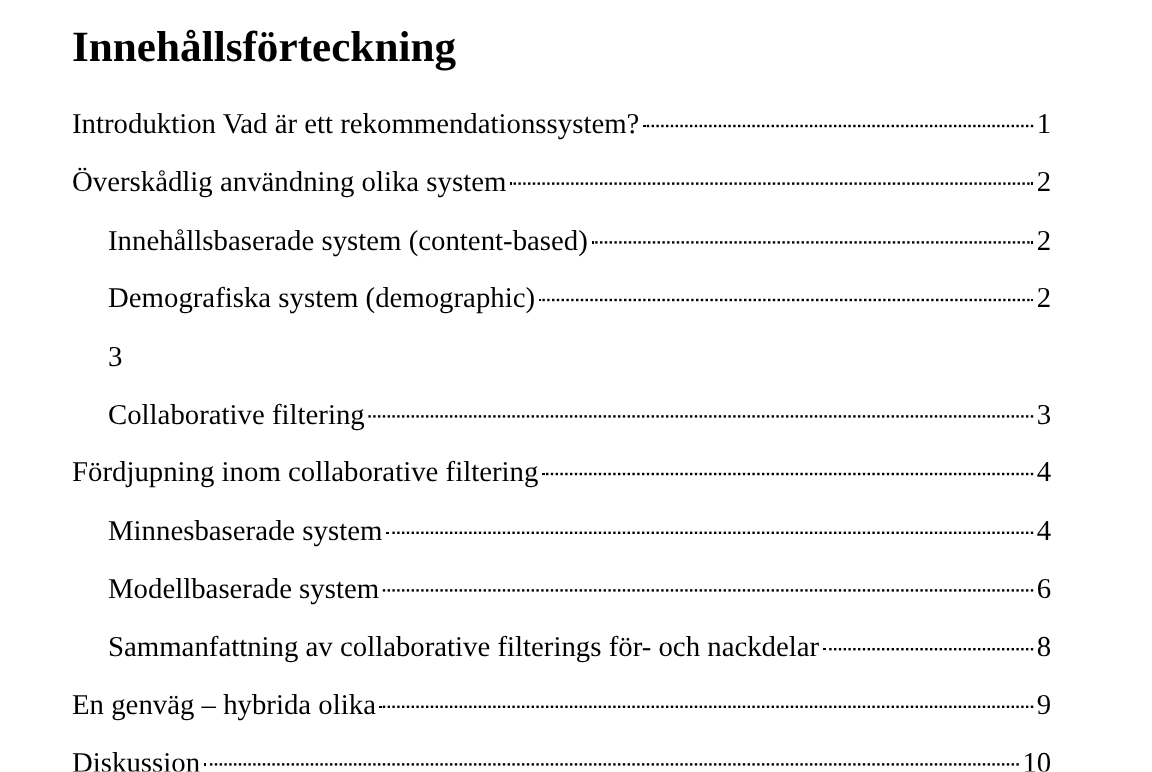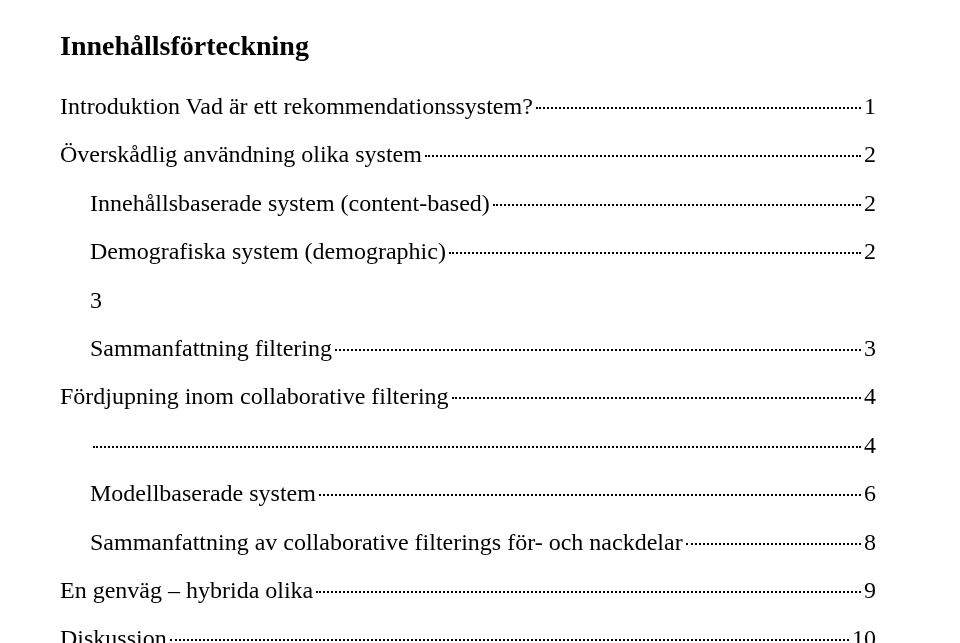--- a/index.html
+++ b/index.html
@@ -12,23 +12,23 @@
       height: 643px;
       overflow: hidden;
       box-sizing: border-box;
     }
     .page {
       padding: 14px 84px 0 60px;
       box-sizing: border-box;
       width: 960px;
     }
     .toc-title {
-      font-size: 28px;
+      font-size: 36px;
       font-weight: bold;
-      margin: 16px 0 28px 0;
+      margin: 4px 0 28px 0;
     }
     .toc-list {
       list-style: none;
       margin: 0;
       padding: 0;
     }
     .toc-item {
       display: flex;
       align-items: baseline;
       font-size: 24px;
@@ -88,32 +88,33 @@
       <span class="toc-label">Demografiska system (demographic)</span>
       <span class="toc-dots"></span>
       <span class="toc-page">2</span>
     </li>
 
     <li class="toc-item indent nobreak">
         <span class="toc-page">3</span>
     </li>
 
     <li class="toc-item indent">
-      <span class="toc-label">Sammanfattning filtering</span>
+      <span class="toc-label">Collaborative filtering</span>
       <span class="toc-dots"></span>
       <span class="toc-page">3</span>
     </li>
 
     <li class="toc-item">
       <span class="toc-label">Fördjupning inom collaborative filtering</span>
       <span class="toc-dots"></span>
       <span class="toc-page">4</span>
     </li>
 
     <li class="toc-item indent">
+      <span class="toc-label">Minnesbaserade system</span>
       <span class="toc-dots"></span>
       <span class="toc-page">4</span>
     </li>
 
     <li class="toc-item indent">
       <span class="toc-label">Modellbaserade system</span>
       <span class="toc-dots"></span>
       <span class="toc-page">6</span>
     </li>
 

